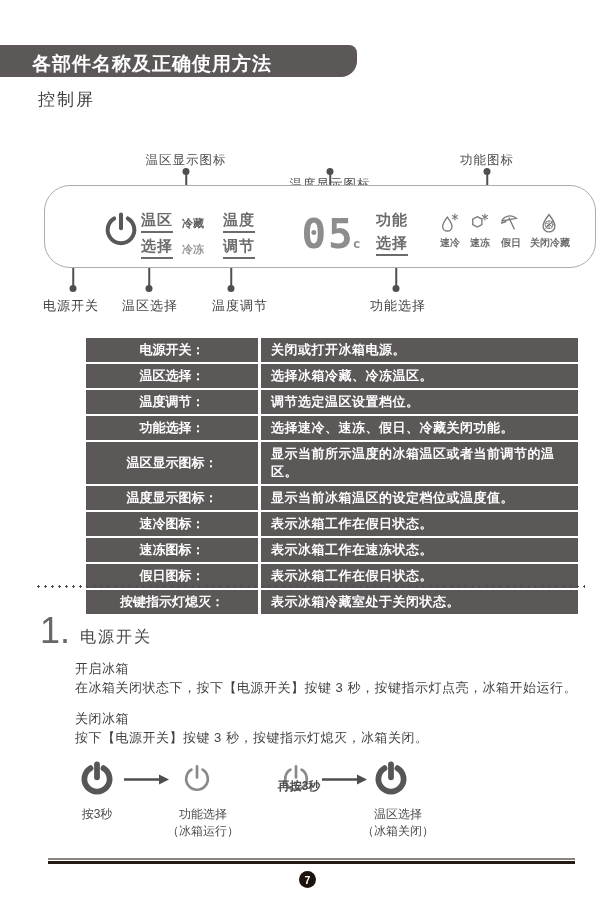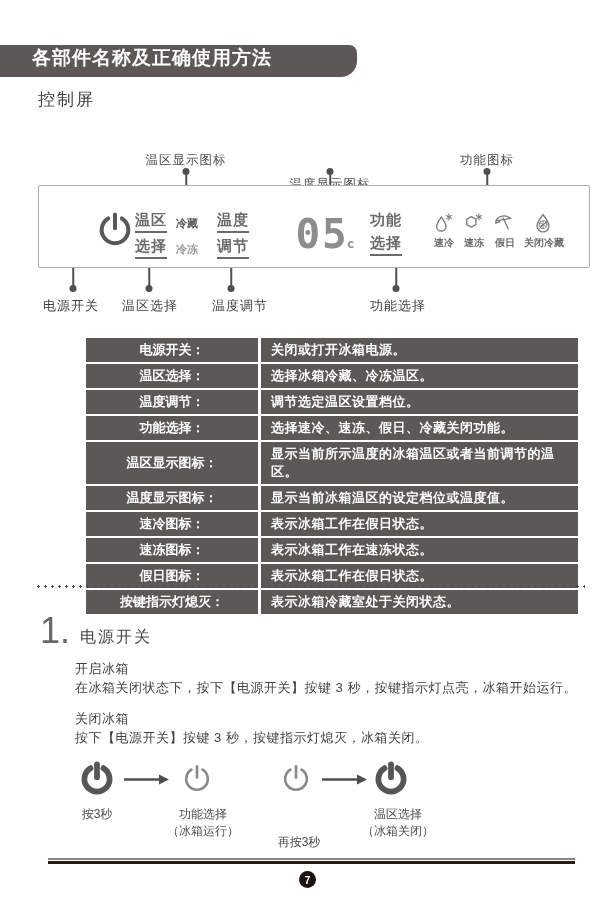--- a/index.html
+++ b/index.html
@@ -3,32 +3,32 @@
 <meta charset="utf-8">
 <style>
   * { margin:0; padding:0; box-sizing:border-box; }
   html,body { background:#ffffff; }
   body { font-family:"Liberation Sans","DejaVu Sans",sans-serif; color:#4a4a4a; }
   .page { position:relative; width:616px; height:914px; background:#fff; overflow:hidden; }
   .abs { position:absolute; }
 
   
   .header-bar { left:0; top:45px; width:357px; height:32px; background:#5b5857;
-    border-radius:0 8px 16px 0; display:flex; align-items:flex-start; padding-left:32px; }
+    border-radius:0 8px 16px 0; display:flex; align-items:flex-end; padding-left:32px; }
   .header-bar span { color:#fff; font-size:19px; font-weight:bold; letter-spacing:1px; }
   .subtitle { left:38px; top:88px; font-size:17px; color:#3d3d3d; letter-spacing:2px; }
 
   
   .callout-label { font-size:12.5px; color:#4a4a4a; letter-spacing:1px; white-space:nowrap; transform:translateX(-50%); }
   .dot { width:7px; height:7px; border-radius:50%; background:#4f4f4f; transform:translateX(-50%); }
   .vline { width:1.5px; background:#4f4f4f; transform:translateX(-50%); }
   .hline { height:1.5px; background:#4f4f4f; }
 
   
-  .panel { left:38px; top:185px; width:552px; height:83px; border:1.5px solid #adadad; border-radius:2px; background:#fff; }
+  .panel { left:44px; top:185px; width:552px; height:83px; border:1.5px solid #adadad; border-radius:26px; background:#fff; }
   .panel-btn { display:flex; flex-direction:column; align-items:center; gap:4px; transform:translateX(-50%);
     font-size:15px; font-weight:bold; color:#6b6b6b; letter-spacing:1px; white-space:nowrap; }
   .ul { border-bottom:2px solid #6b6b6b; padding-bottom:1px; }
   .zone-ind { font-size:11px; font-weight:bold; transform:translateX(-50%); white-space:nowrap; }
   .seg-display { transform:translateX(-50%); font-family:"DejaVu Sans Mono",monospace; font-weight:bold;
     font-size:41px; color:#8d8d8d; letter-spacing:2px; line-height:1; white-space:nowrap; }
   .seg-unit { font-size:13px; font-weight:bold; color:#8d8d8d; margin-left:-2px; }
   .fn-icon { transform:translateX(-50%); }
   .fn-label { font-size:10px; color:#6b6b6b; font-weight:bold; transform:translateX(-50%); white-space:nowrap; }
   .bottom-callout { font-size:13px; color:#3f3f3f; letter-spacing:1px; transform:translateX(-50%); white-space:nowrap; }
@@ -271,21 +271,21 @@
   </span>
 
   <div class="abs step-caption" style="left:97px; top:806px;">
     <div>按3秒</div>
     <div></div>
   </div>
   <div class="abs step-caption" style="left:203px; top:806px;">
     <div>功能选择</div>
     <div>（冰箱运行）</div>
   </div>
-  <div class="abs step-caption" style="left:299px; top:834px;">
+  <div class="abs step-caption" style="left:299px; top:778px;font-weight:bold;">
     <div>再按3秒</div>
     <div></div>
   </div>
   <div class="abs step-caption" style="left:398px; top:806px;">
     <div>温区选择</div>
     <div>（冰箱关闭）</div>
   </div>
 
   <div class="abs footer-line-light"></div>
   <div class="abs footer-line-dark"></div>

